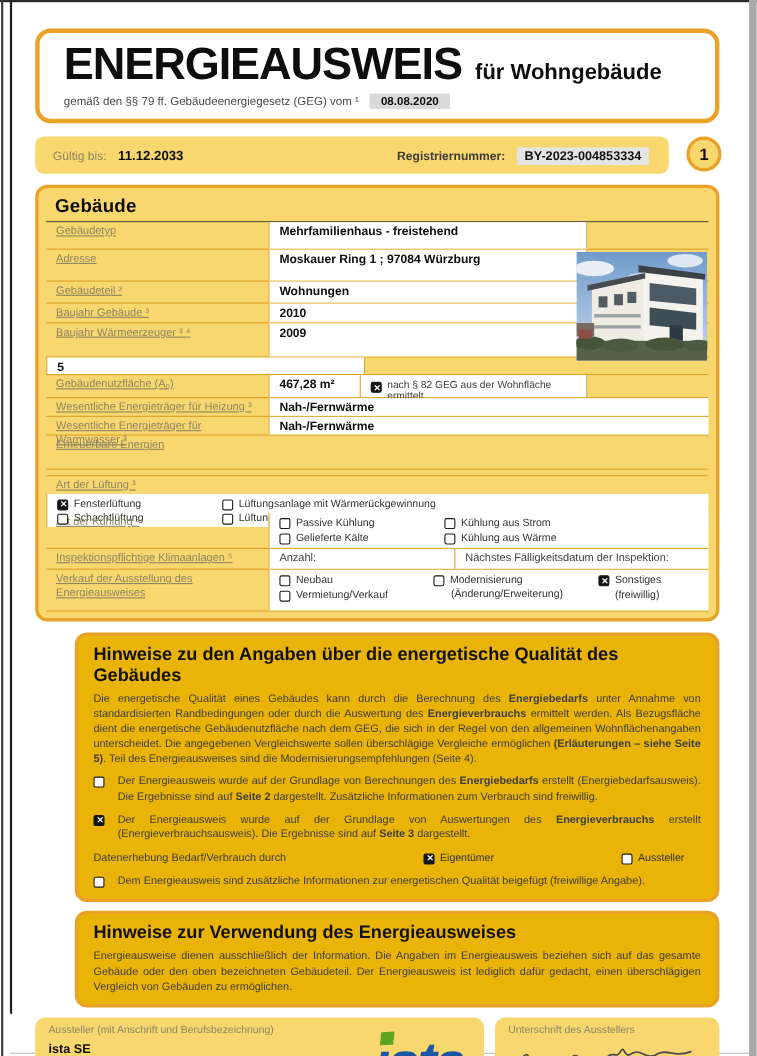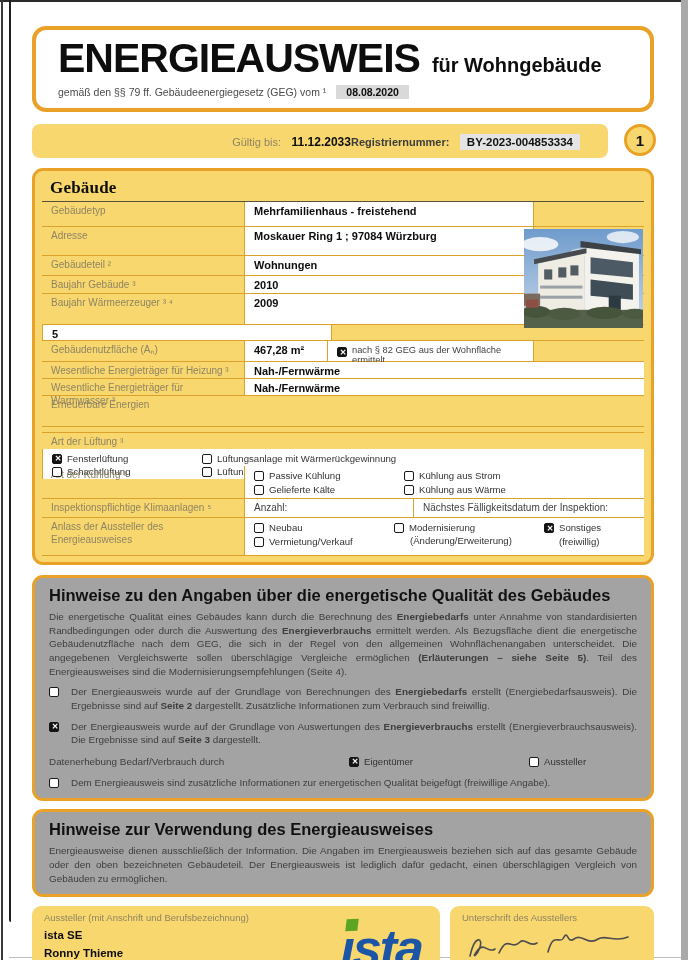--- a/index.html
+++ b/index.html
@@ -25,43 +25,43 @@
   .hdr-title-row{display:flex; align-items:baseline; gap:12px;}
   .hdr-title{font-size:41px; font-weight:bold; letter-spacing:-1px; color:#0d0d0d; line-height:1;}
   .hdr-subtitle{font-size:20px; font-weight:bold; color:#0d0d0d;}
   .hdr-law{margin-top:6px; font-size:10.5px; color:#4a4a4a; display:flex; align-items:center; gap:10px;}
   .hdr-law-date{background:#d9d9d9; font-weight:bold; color:#0d0d0d; padding:1px 10px; font-size:10.5px;}
 
   
   .valid-row{position:relative; margin-top:12px; margin-right:6px; height:34px;}
   .valid-bar{
     width:calc(100% - 46px); height:34px; background:#F9D76F; border-radius:8px;
-    display:flex; align-items:center; justify-content:flex-end; padding:0 28px 0 16px;
+    display:flex; align-items:center; justify-content:space-between; padding:0 18px 0 16px;
   }
   .lbl-muted{color:#8d8463; font-size:11px;}
   .valid-value{font-weight:bold; font-size:12px; color:#0d0d0d; margin-left:6px;}
   .reg-label{font-weight:bold; font-size:11px; color:#3c3c3c;}
   .reg-value{background:#e4e4e4; font-weight:bold; font-size:11.5px; padding:2px 7px; margin-left:6px;}
   .page-circle{
     position:absolute; right:-2px; top:0px; width:32px; height:32px; border-radius:50%;
     border:3px solid #E9A227; background:#F9D76F; display:flex; align-items:center; justify-content:center;
     font-weight:bold; font-size:15px; color:#111;
   }
 
   
   .sec{border:3px solid #E9A227; border-radius:11px; margin-top:10px; margin-right:6px; overflow:hidden;}
   .sec.yellow{background:#F9D76F; padding:5px 7px 6px 7px;}
-  .sec.white{background:#a3a3a3; padding:8px 14px 9px 14px;}
+  .sec.white{background:#eab308; padding:8px 14px 9px 14px;margin-left:36px;}
   .sec-title{font-size:17px; font-weight:bold; color:#0d0d0d; letter-spacing:0.2px;}
-  .gb-title{padding:2px 0 3px 8px; border-bottom:1px solid #56513a;font-family:Liberation Serif, serif;}
+  .gb-title{padding:2px 0 3px 8px; border-bottom:1px solid #56513a;}
 
   
   .gtable{position:relative;}
   .grow{display:flex; align-items:stretch; border-bottom:1px solid #DCA129;}
-  .gl{width:202px; padding:3px 6px 0 9px; color:#8d8463; font-size:10px; line-height:1.25;}
+  .gl{width:202px; padding:3px 6px 0 9px; color:#8d8463; font-size:10px; line-height:1.25;text-decoration:underline;}
   .gv{background:#fff; border-left:1px solid #DCA129; padding:3px 0 0 9px; font-weight:bold; font-size:11px; color:#0d0d0d;}
   .gv.short{width:290px; border-right:1px solid #DCA129;}
   .gv.full{flex:1;}
   .gfill{flex:1;}
   .r-typ{height:25px;} .r-adresse{height:29px;} .r-teil{height:20px;} .r-bjg{height:18px;}
   .r-bjw{height:31px;} .r-anz{height:16px;} .r-nutz{height:21px;} .r-heiz{height:17px;}
   .r-warm{height:17px;} .r-ern{height:31px;} .r-gapr{height:6px;} .r-lueft{height:33px;flex-direction:column;}
   .r-kuehl{height:33px;} .r-klima{height:19px;} .r-anlass{height:38px;}
   .gv.split{display:flex; padding:0;}
   .sub-cell{padding:3px 8px 0 9px;}
@@ -284,21 +284,21 @@
         </div>
       </div>
       <div class="grow r-klima">
         <div class="gl">Inspektionspflichtige Klimaanlagen ⁵</div>
         <div class="gv full split">
           <div class="sub-cell kv-label" style="width:168px;">Anzahl:</div>
           <div class="sub-cell kv-label" style="flex:1;">Nächstes Fälligkeitsdatum der Inspektion:</div>
         </div>
       </div>
       <div class="grow r-anlass">
-        <div class="gl">Anlass der Aussteller des Energieausweises</div>
+        <div class="gl">Verkauf der Ausstellung des Energieausweises</div>
         <div class="gv full opt-cols">
           <div style="width:140px;">
             <div class="opt">
                 <span class="cb"></span>
                 <span>Neubau</span>
               </div>
             <div class="opt">
                 <span class="cb"></span>
                 <span>Vermietung/Verkauf</span>
               </div>

